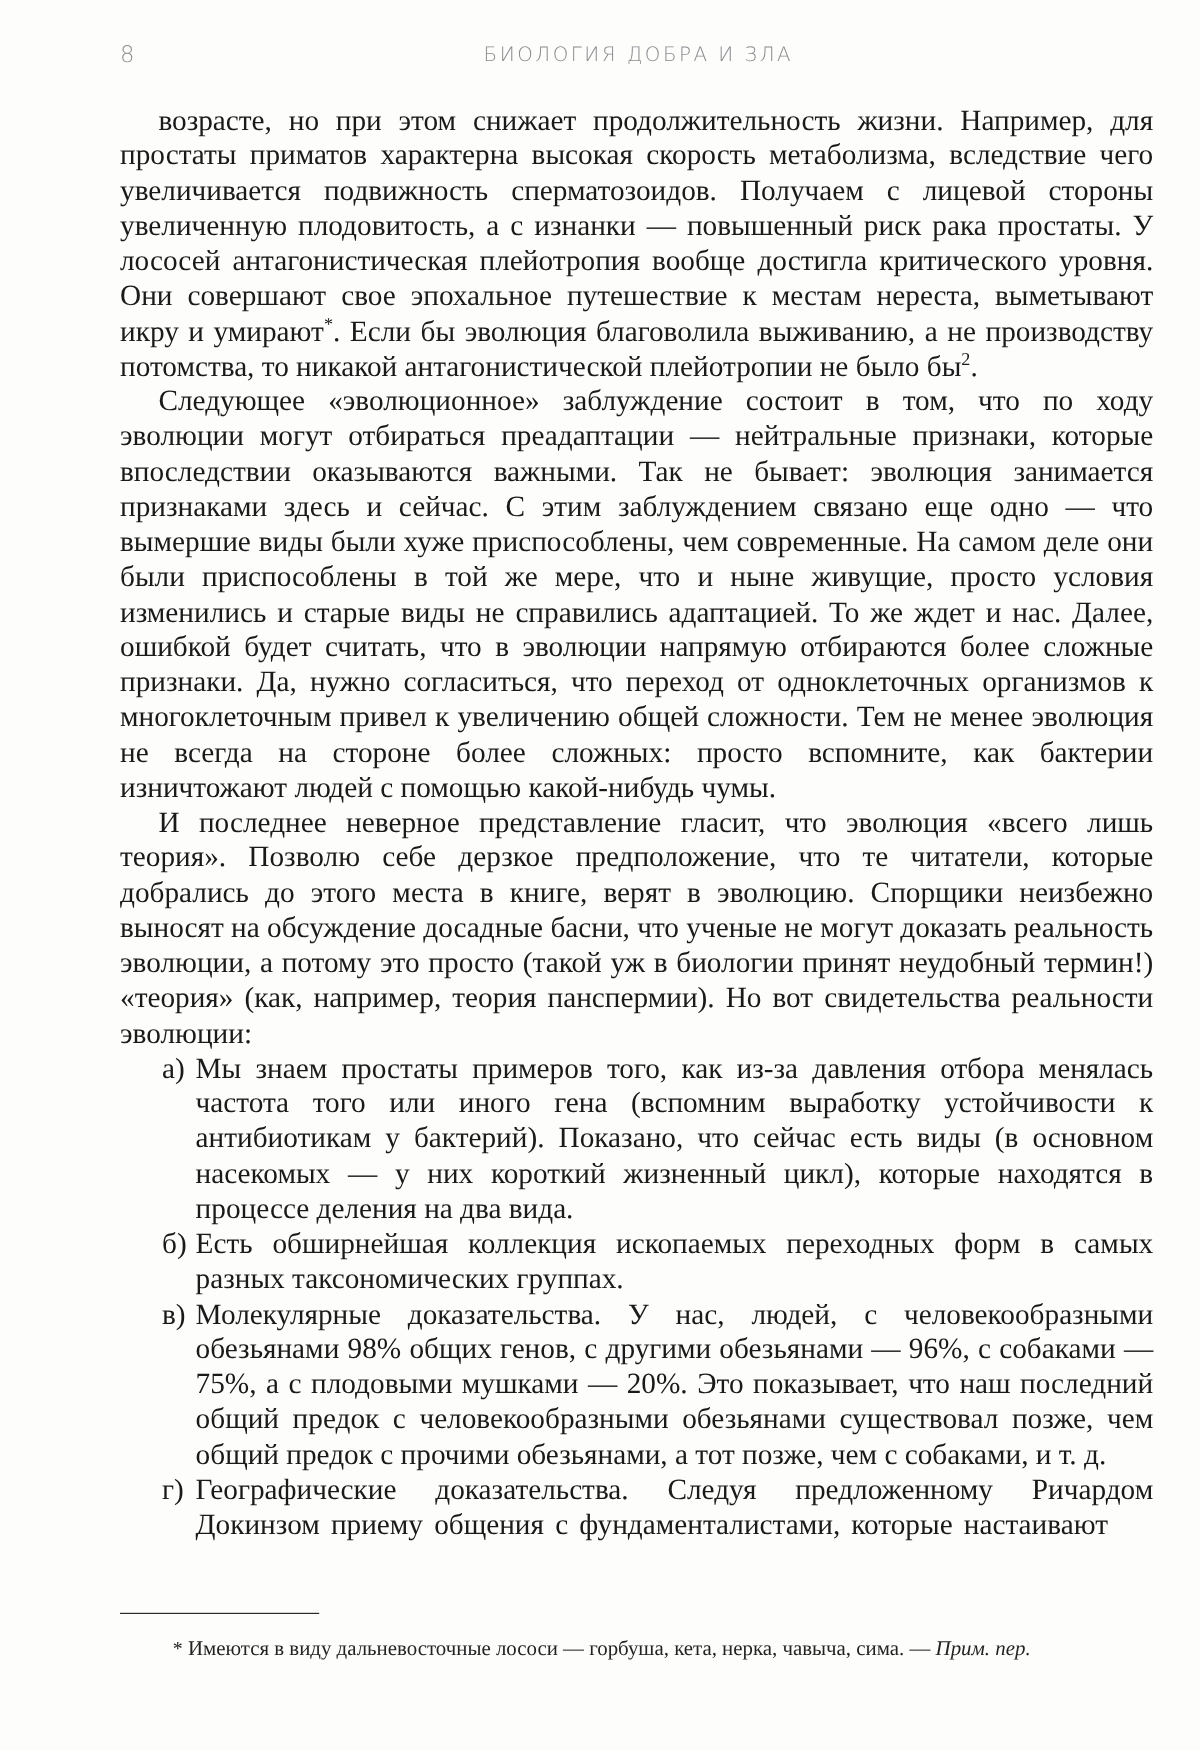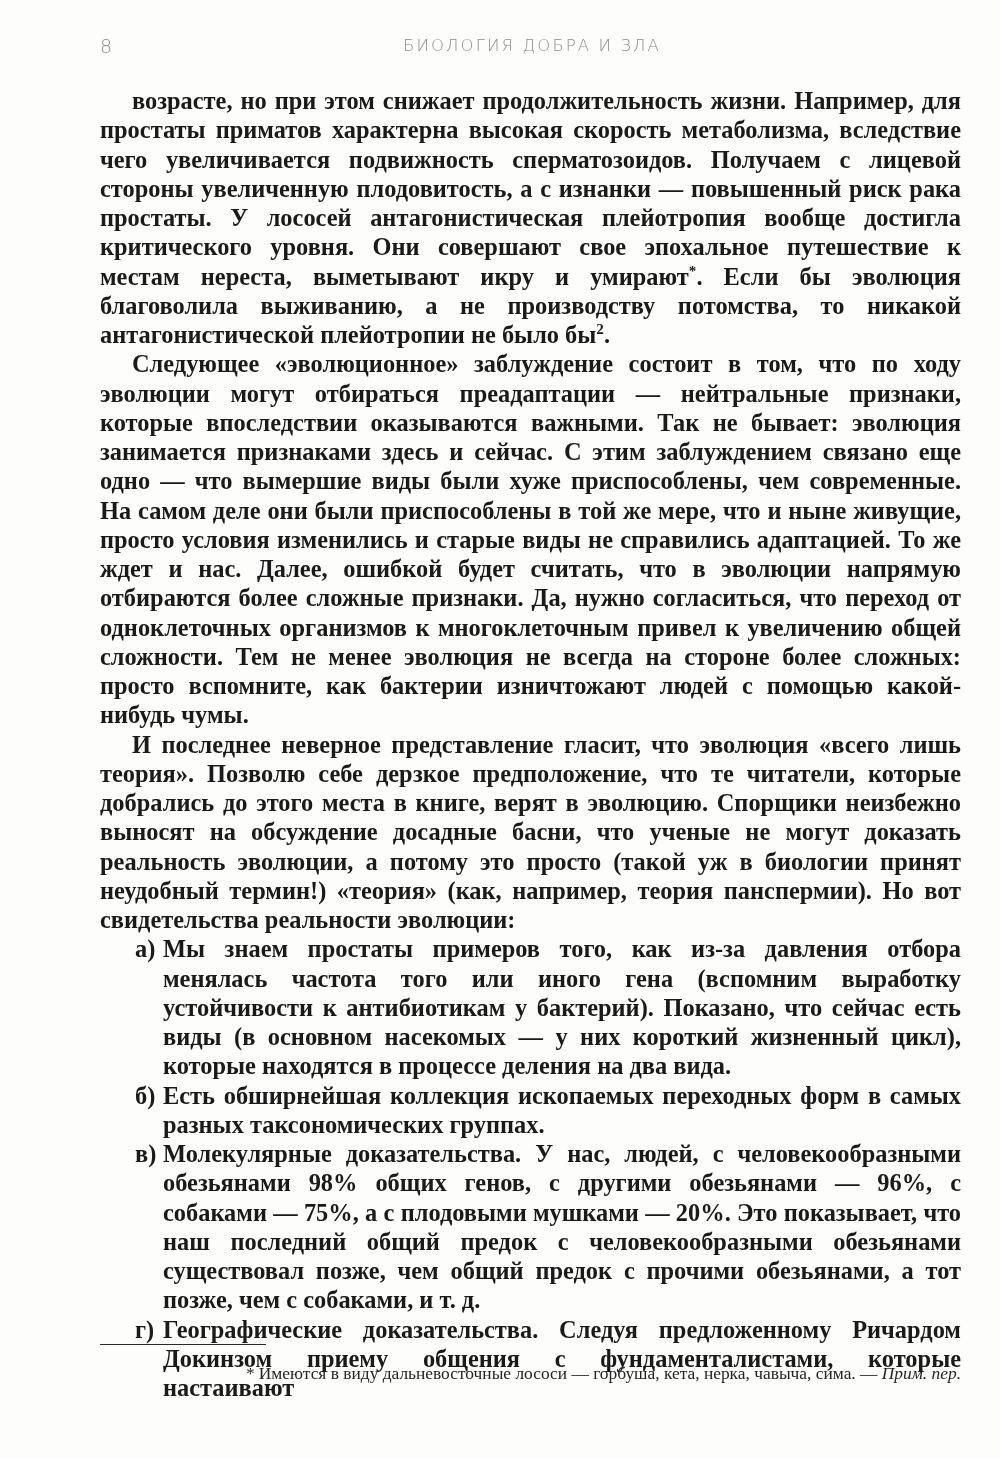--- a/index.html
+++ b/index.html
@@ -51,21 +51,20 @@
     line-height: 26px;
     white-space: nowrap;
   }
 
   
   .textblock {
     position: absolute;
     top: 86px;
     left: 100px;
     width: 861px;
-    font-weight: bold;
   }
   p.body {
     margin: 0;
     text-align: justify;
     text-justify: inter-word;
     font-size: 24.4px;
     line-height: 29.25px;
     text-indent: 32px;
     hyphens: manual;
     -webkit-hyphens: manual;
@@ -116,21 +115,21 @@
   .fn-rule {
     width: 166px;
     height: 0;
     border-top: 1.6px solid #2a2a2a;
     margin: 0 0 17px 0;
   }
   .fn-text {
     margin: 0;
     font-size: 17.4px;
     line-height: 23px;
-    text-align: right;
+    text-align: left;
     text-indent: 44px;
     color: #232323;
   }
   .fn-text .fn-star { font-size: 0.95em; }
   .fn-text em { font-style: italic; }
 </style>
 </head>
 <body>
 
 <div class="page">

